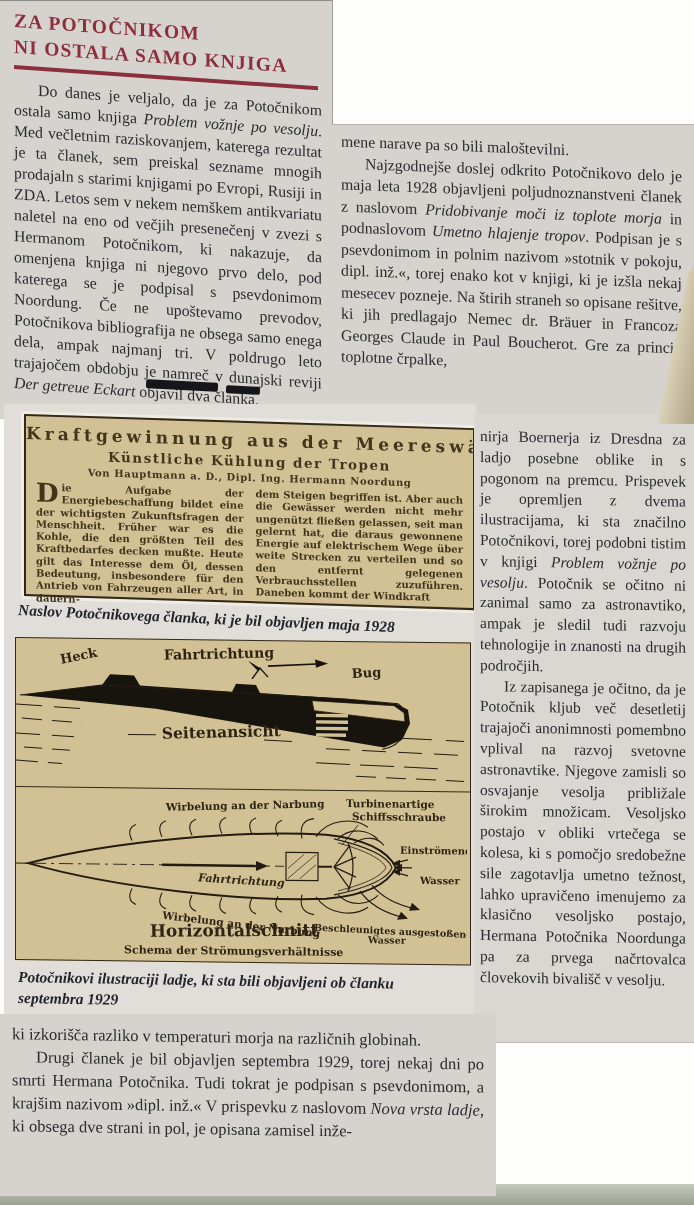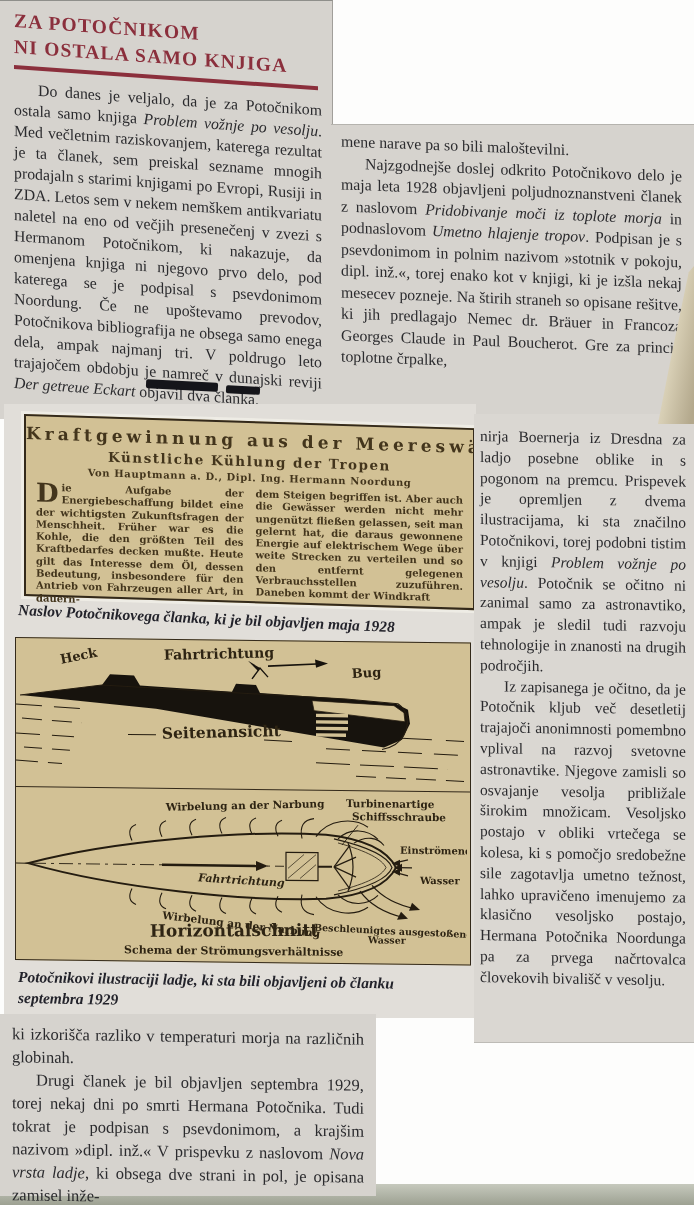--- a/index.html
+++ b/index.html
@@ -50,21 +50,21 @@
     border:1.5px solid #33291a;transform:skewY(.7deg);transform-origin:0 0;}
   #side-view-box{border-bottom:1.5px solid #33291a;}
   svg{display:block;}
   .diag-label{font-family:"DejaVu Serif", serif;fill:#2e2413;font-weight:bold;}
 
   
   #clip-right-mid{left:474px;top:414px;width:220px;height:628px;z-index:2;background:#dad7d2;border-bottom:1px solid #bdbbb6;}
   #clip-right-mid .inner{padding:12px 8px 0 6px;transform:skewY(1deg);font-size:15.5px;line-height:20.8px;}
 
   
-  #clip-left-bottom{left:0;top:1014px;width:376px;height:182px;z-index:2;}
+  #clip-left-bottom{left:0;top:1014px;width:496px;height:182px;z-index:2;}
   #clip-left-bottom .inner{padding:8px 12px 0 12px;transform:skewY(.9deg);font-size:16.5px;line-height:23px;}
 
   #bottom-band{position:absolute;left:0;top:1184px;width:694px;height:21px;z-index:0;
     background:linear-gradient(180deg,#c6c9bd,#9da192);}
 
   .smudge{position:absolute;background:#15151a;border-radius:2px;z-index:3;}
   #smudge-1{left:146px;top:381px;width:72px;height:9px;transform:rotate(3deg);}
   #smudge-2{left:226px;top:386px;width:34px;height:8px;transform:rotate(3deg);}
 </style>
 </head>

